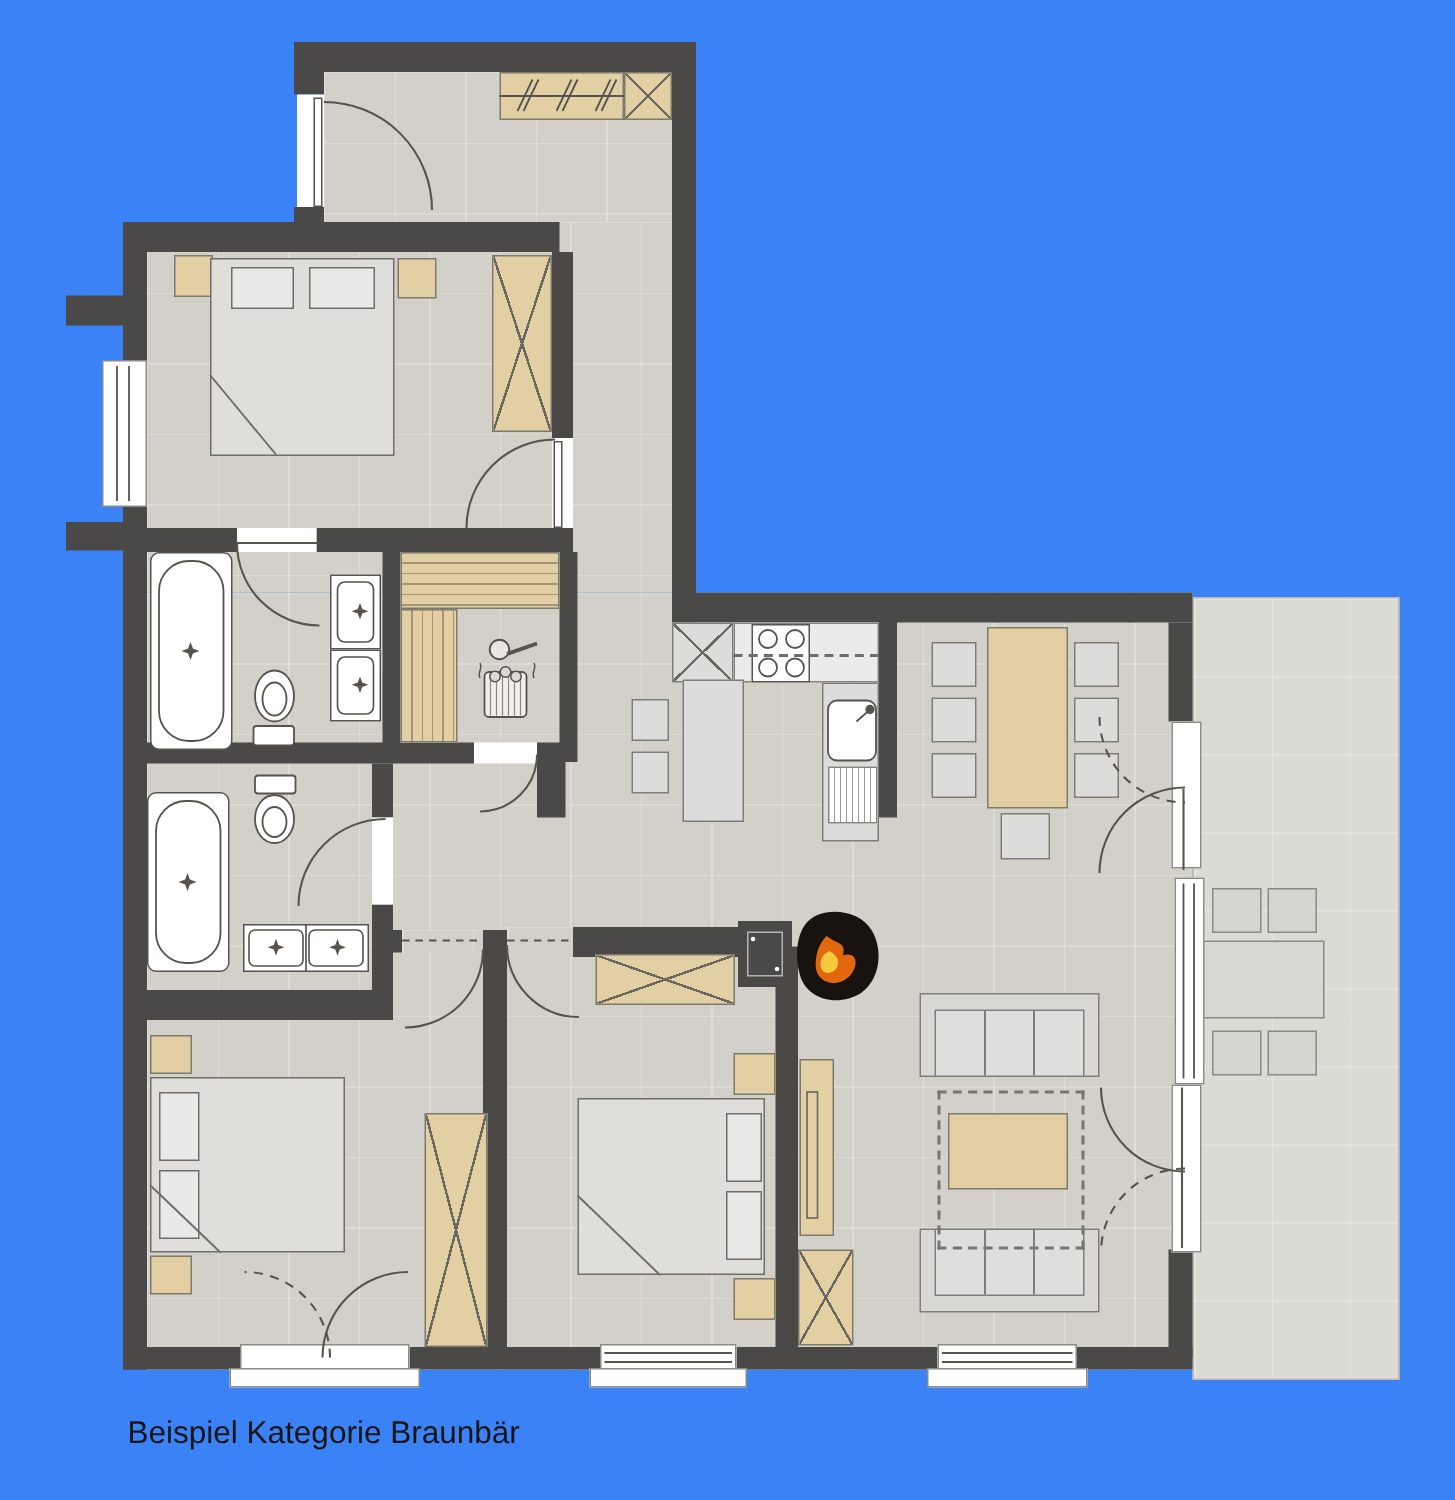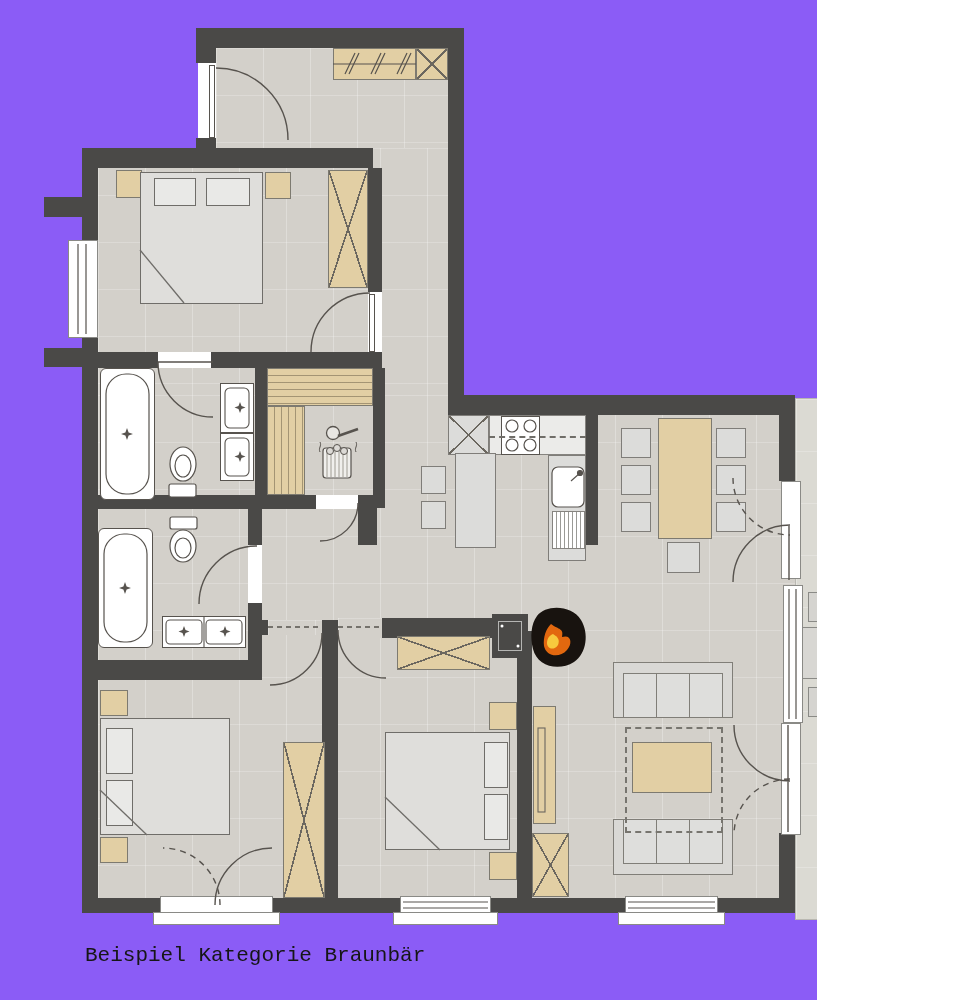--- a/index.html
+++ b/index.html
@@ -1,17 +1,17 @@
 <!DOCTYPE html>
 <html style="--wall: #4a4947; --floor: #d3d0ca; --terrace: #dbdad3; --wood: #e2cfa4; --furn: #dcdcda; --bedFill: #dfdedb; --fixture: #ffffff; --lineCol: #57534e; --flameBody: #18130f; --flameMid: #e2680f; --flameCore: #f7c93e; --captionCol: #161616;"><head>
 <meta charset="utf-8">
 <style>
   html,body{margin:0;padding:0;background:#ffffff;}
-  #stage{position:relative;width:817px;height:1000px;background:#8b5cf6;overflow:hidden;
-         font-family:Liberation Mono, monospace;}
+  #stage{position:relative;width:970px;height:1000px;background:#3b82f6;overflow:hidden;
+         font-family:Liberation Sans, sans-serif;}
   .abs{position:absolute;box-sizing:border-box;}
   .wall{background:var(--wall,#4a4947);}
   .floor{background-color:var(--floor,#d3d0ca);
     background-image:
       repeating-linear-gradient(to right, rgba(255,255,255,.28) 0 1px, transparent 1px 47px),
       repeating-linear-gradient(to bottom, rgba(255,255,255,.22) 0 1px, transparent 1px 47px);}
   .terrace{background-color:var(--terrace,#dbdad3);
     background-image:
       repeating-linear-gradient(to right, rgba(255,255,255,.30) 0 1px, transparent 1px 52px),
       repeating-linear-gradient(to bottom, rgba(255,255,255,.22) 0 1px, transparent 1px 52px);

